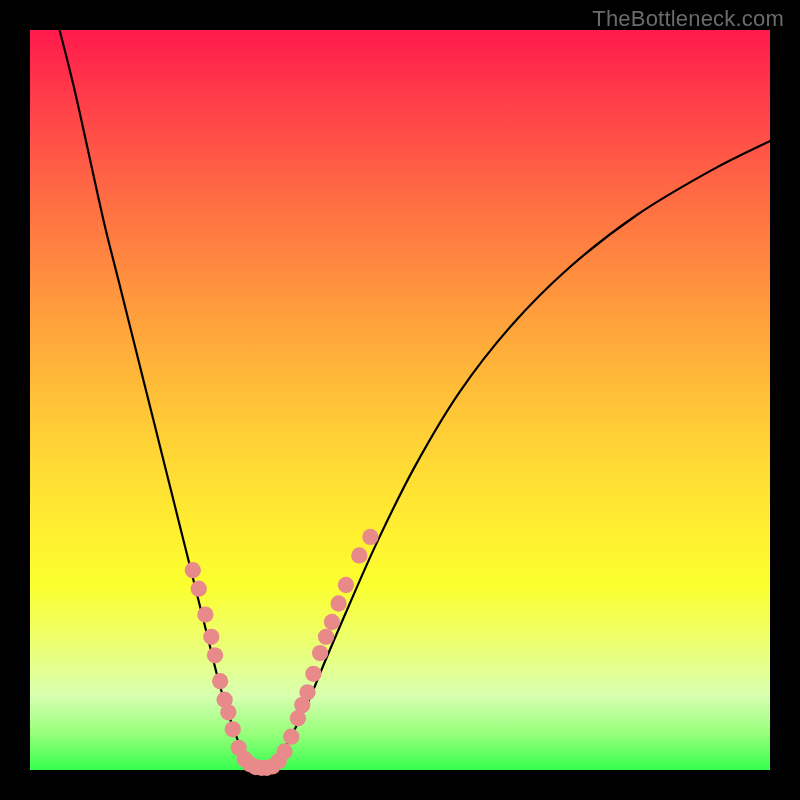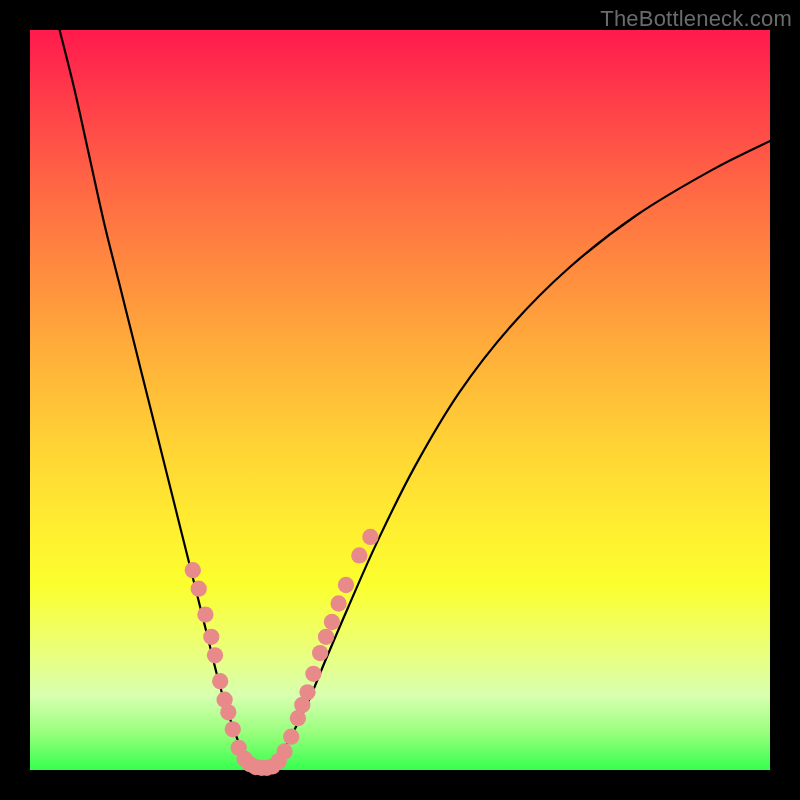--- a/index.html
+++ b/index.html
@@ -34,21 +34,21 @@
       #fbff2e 75%,
       #efff6a 82%,
       #d8ffb0 90%,
       #98ff7c 95%,
       #36ff4e 100%
     );
   }
   .watermark {
     position: absolute;
     top: 6px;
-    right: 8px;
+    right: 16px;
     color: #6b6b6b;
     font-size: 22px;
     font-weight: 500;
     letter-spacing: 0.2px;
     user-select: none;
   }
   svg.curve-layer {
     position: absolute;
     left: 0;
     top: 0;

